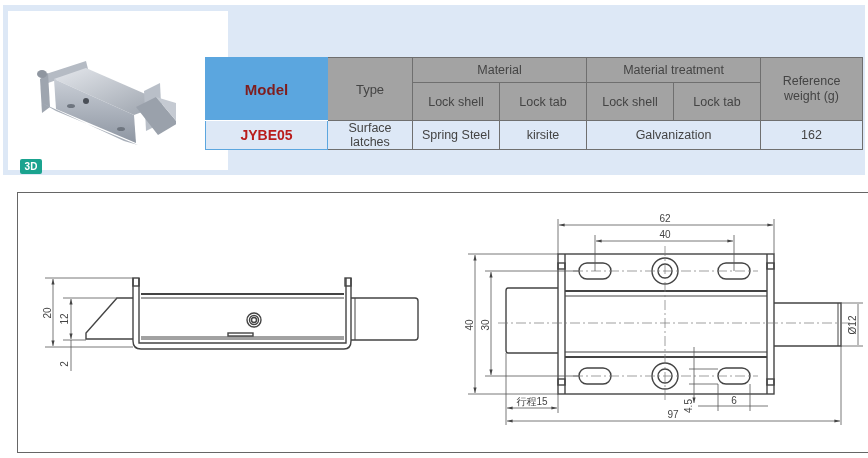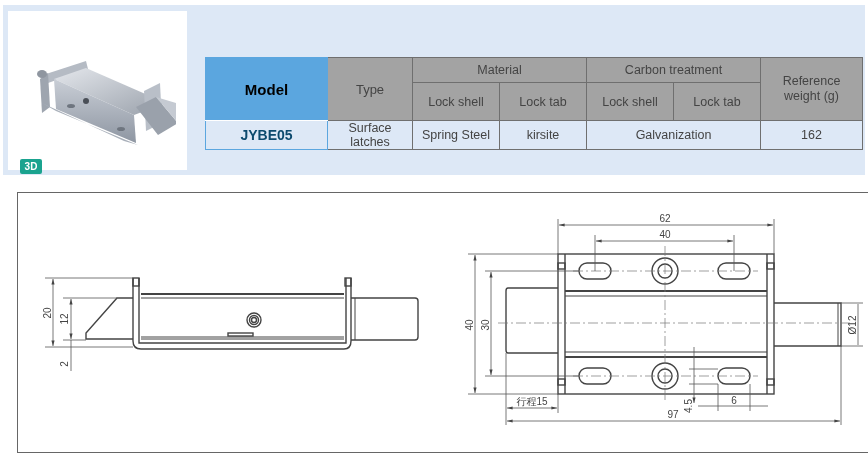--- a/index.html
+++ b/index.html
@@ -1,27 +1,27 @@
 <!DOCTYPE html>
 <html><head>
 <meta charset="utf-8">
 <style>
   html, body { margin:0; padding:0; background:#ffffff; }
   body { width:868px; height:458px; position:relative; overflow:hidden;
          font-family:"Liberation Sans", "DejaVu Sans", sans-serif; color:#333; }
   .top-panel { position:absolute; left:3px; top:5px; width:862px; height:170px; background:#dde8f6; }
-  .image-card { position:absolute; left:8px; top:11px; width:179px; height:159px; background:#ffffff; }
+  .image-card { position:absolute; left:8px; top:11px; width:179px; height:159px; background:#ffffff;padding-left:41px; }
   .badge-3d { position:absolute; left:12px; top:148px; width:22px; height:15px; background:#1aa38f;
               color:#fff; font-size:10px; font-weight:bold; line-height:15px; text-align:center; border-radius:2px; }
   .product-svg { position:absolute; left:18px; top:20px; }
 
   table.spec { position:absolute; left:205px; top:57px; border-collapse:collapse; font-size:12.5px; color:#444; }
   table.spec td { border:1px solid #6f6f6f; text-align:center; padding:0; background:#a3a3a3; }
-  table.spec td.model-h { background:#5ba6df; color:#000000; font-weight:bold; font-size:15px; border-color:#5ba6df; border-bottom:1px solid #fff; }
-  table.spec td.model-v { background:#5ba6df; color:#0c4a6e; font-weight:bold; font-size:14px; border-color:#5ba6df; }
+  table.spec td.model-h { background:#5ba6df; color:#7f1d1d; font-weight:bold; font-size:15px; border-color:#5ba6df; border-bottom:1px solid #fff; }
+  table.spec td.model-v { background:#5ba6df; color:#b91c1c; font-weight:bold; font-size:14px; border-color:#5ba6df; }
   table.spec tr.data td { background:#dde8f6; }
   table.spec td.hdr-big { font-size:13px;margin-left:36px; }
 
   .drawing-frame { position:absolute; left:17px; top:192px; width:856px; height:259px; border:1.5px solid #666; background:#fff; }
   .drawing-svg { position:absolute; left:0; top:0; }
   .dim-text { font-family:"Liberation Sans", sans-serif; font-size:10px; fill:#444; }
 </style>
 </head>
 <body>
 
@@ -61,21 +61,21 @@
   </svg>
   <div class="badge-3d">3D</div>
 </div>
 
 <table class="spec">
   <tbody>
       <tr style="height:25px">
     <td class="model-h" rowspan="2" style="width:121px">Model</td>
     <td class="hdr-big" rowspan="2" style="width:84px">Type</td>
     <td colspan="2">Material</td>
-    <td colspan="2">Carbon treatment</td>
+    <td colspan="2">Material treatment</td>
     <td rowspan="2" style="width:101px; line-height:15px">
       <span>Reference</span><br>
       <span>weight (g)</span>
     </td>
   </tr>
   <tr style="height:38px">
     <td style="width:86px">Lock shell</td>
     <td style="width:86px">Lock tab</td>
     <td style="width:86px">Lock shell</td>
     <td style="width:86px">Lock tab</td>

